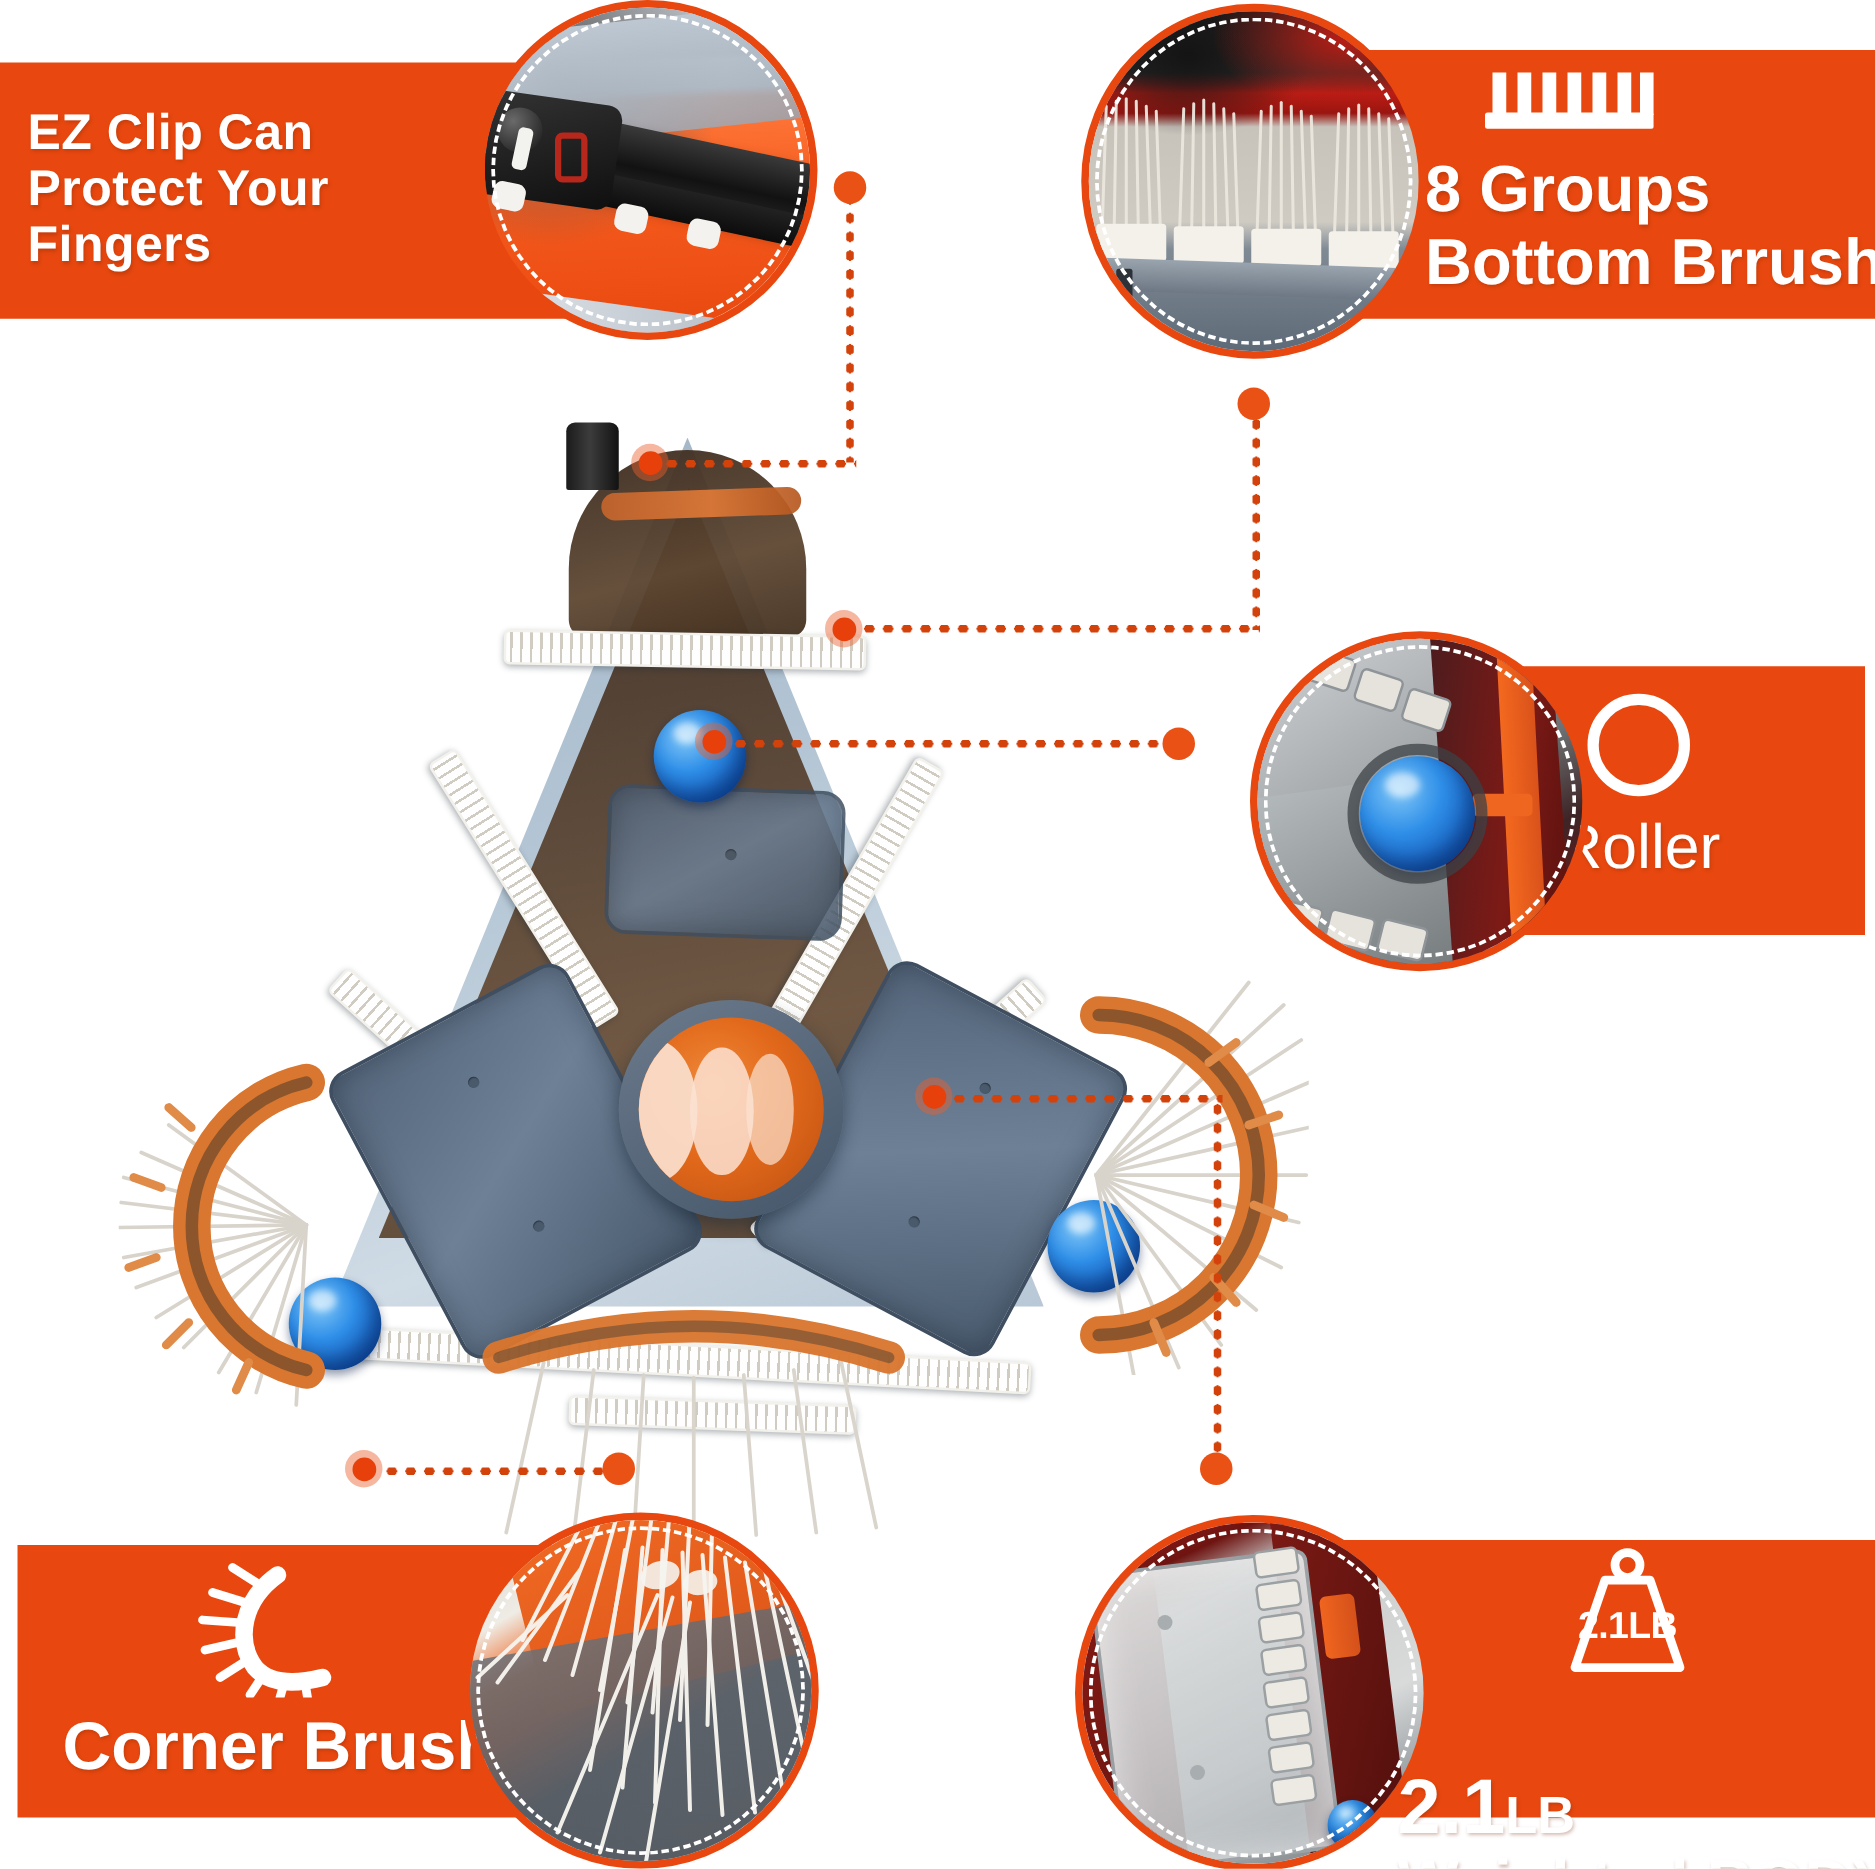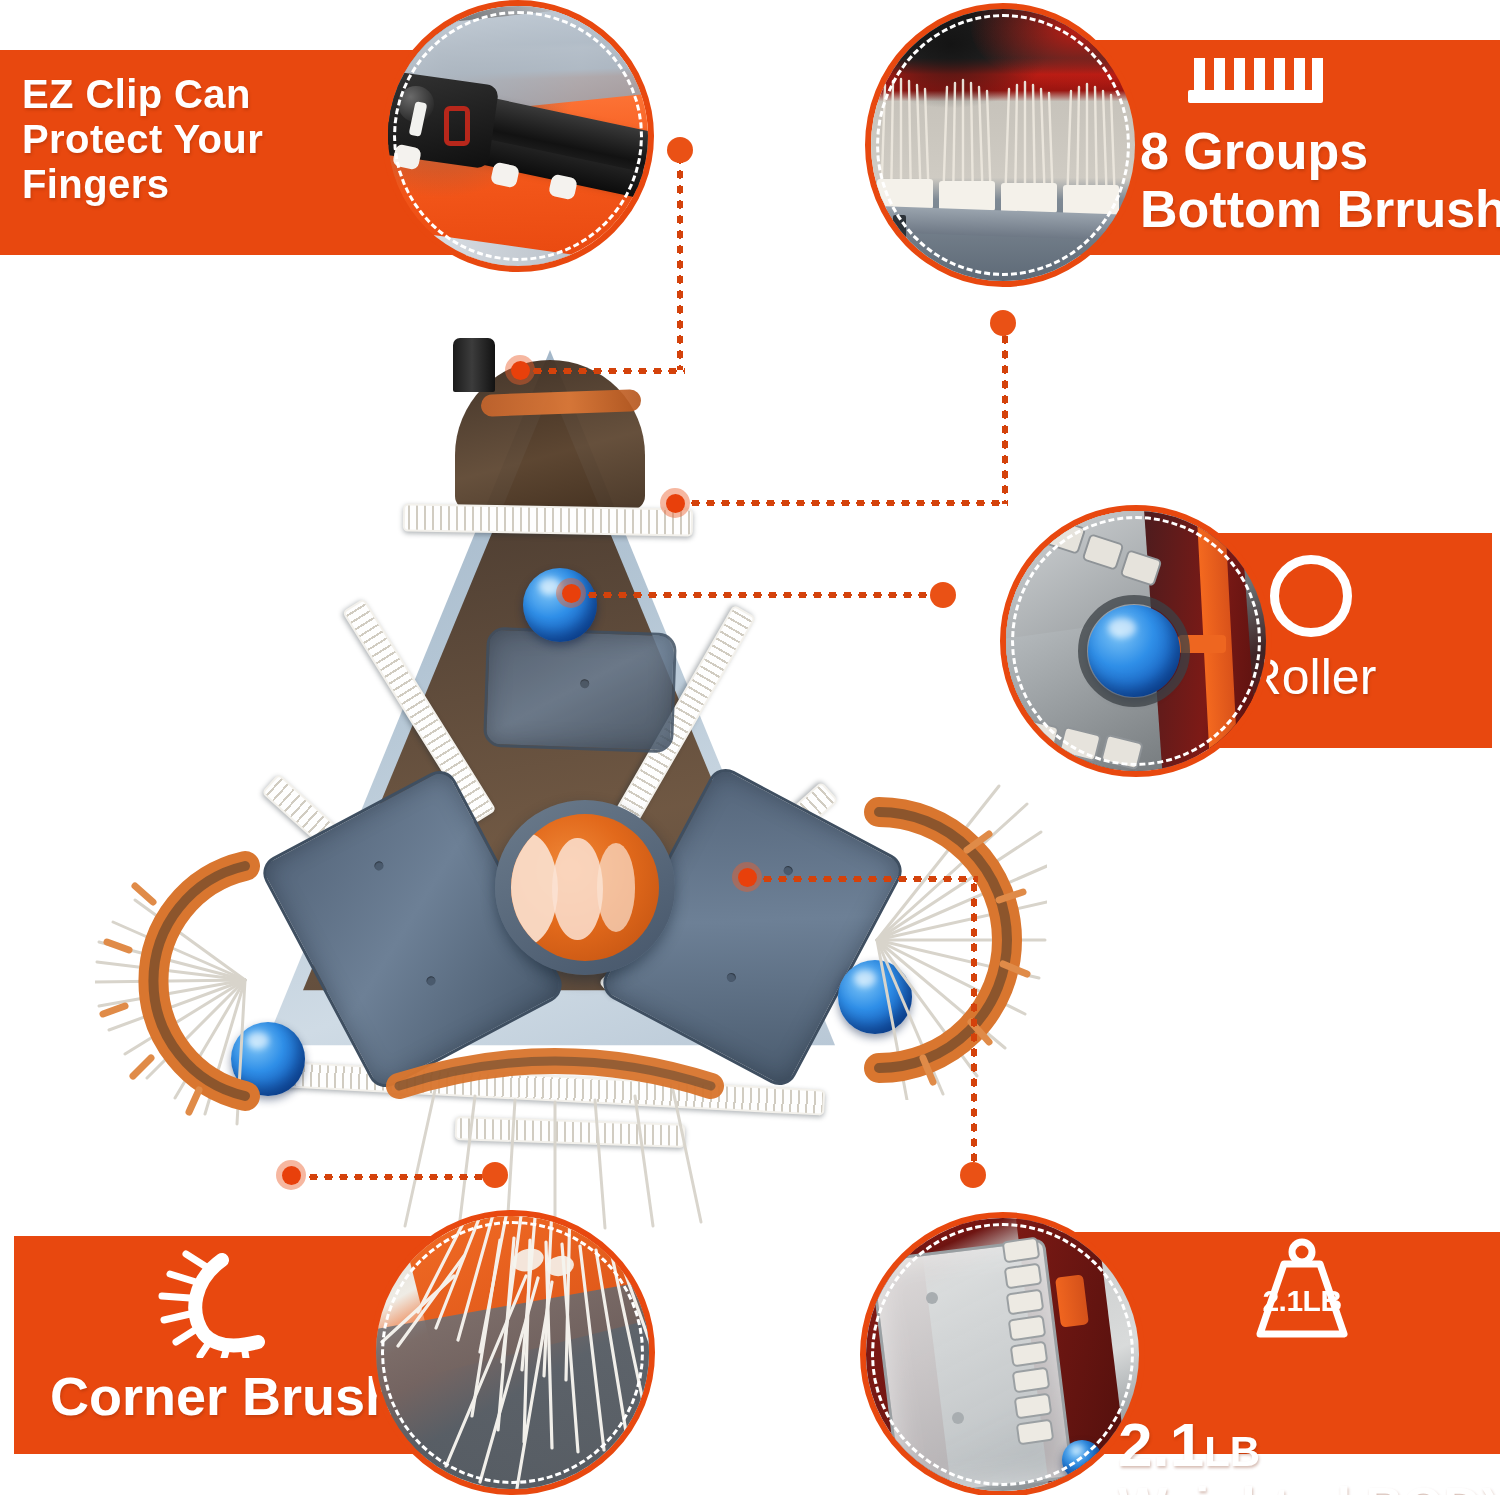--- a/index.html
+++ b/index.html
@@ -228,21 +228,21 @@
 <div class="dline-h" style="left:306px;top:1174px;width:180px;"></div>
 <div class="cdot plain" style="left:480px;top:1160px;"></div>
 
 <div class="cdot" style="left:732px;top:862px;"></div>
 <div class="dline-h" style="left:760px;top:876px;width:218px;"></div>
 <div class="dline-v" style="left:971px;top:880px;height:292px;"></div>
 <div class="cdot plain" style="left:958px;top:1160px;"></div>
 
 <div class="banner" style="--orange:#E8480F;left:-20px;top:50px;width:520px;height:205px;">
 </div>
-<div class="abs" style="left:22px;top:72px;width:420px;">
+<div class="abs" style="left:22px;top:84px;width:420px;">
   <div class="banner-text" style="font-size:40px;letter-spacing:.4px;">EZ Clip Can
 Protect Your
 Fingers</div>
 </div>
 <div class="inset" style="--orange:#E8480F;left:382px;top:0px;width:272px;height:272px;">
   <div class="photo" style="background:
          radial-gradient(ellipse at 20% 18%, #5a5a5a 0%, rgba(90,90,90,0) 48%),
          linear-gradient(178deg,#c9cfd6 0%,#b9c1c9 16%,#e8e9ea 18%,#e8e9ea 26%,#ff7a3c 29%,#f4581b 62%,#e8480f 100%);">
 
     <div class="abs" style="left:-10px;top:8px;width:300px;height:92px;

